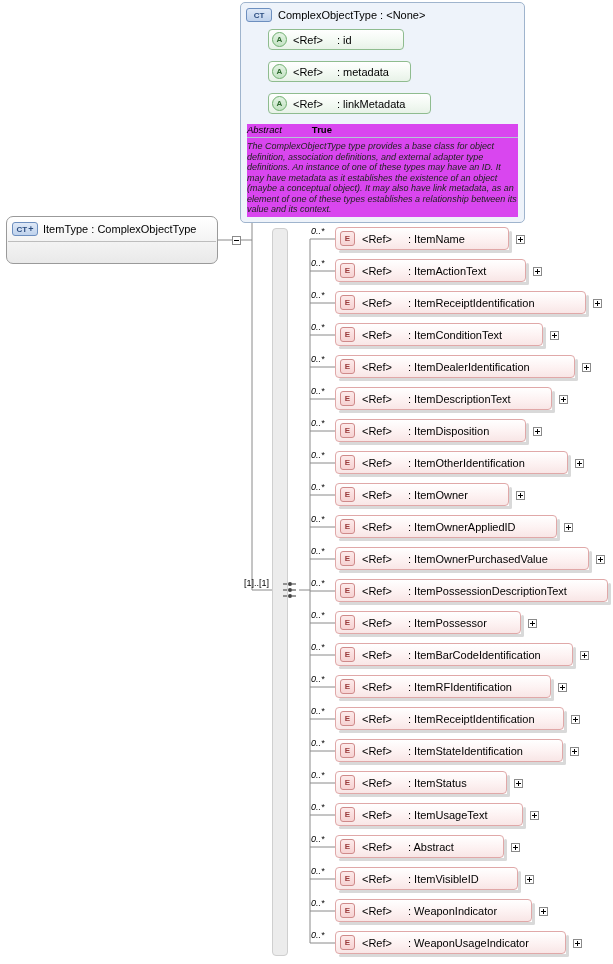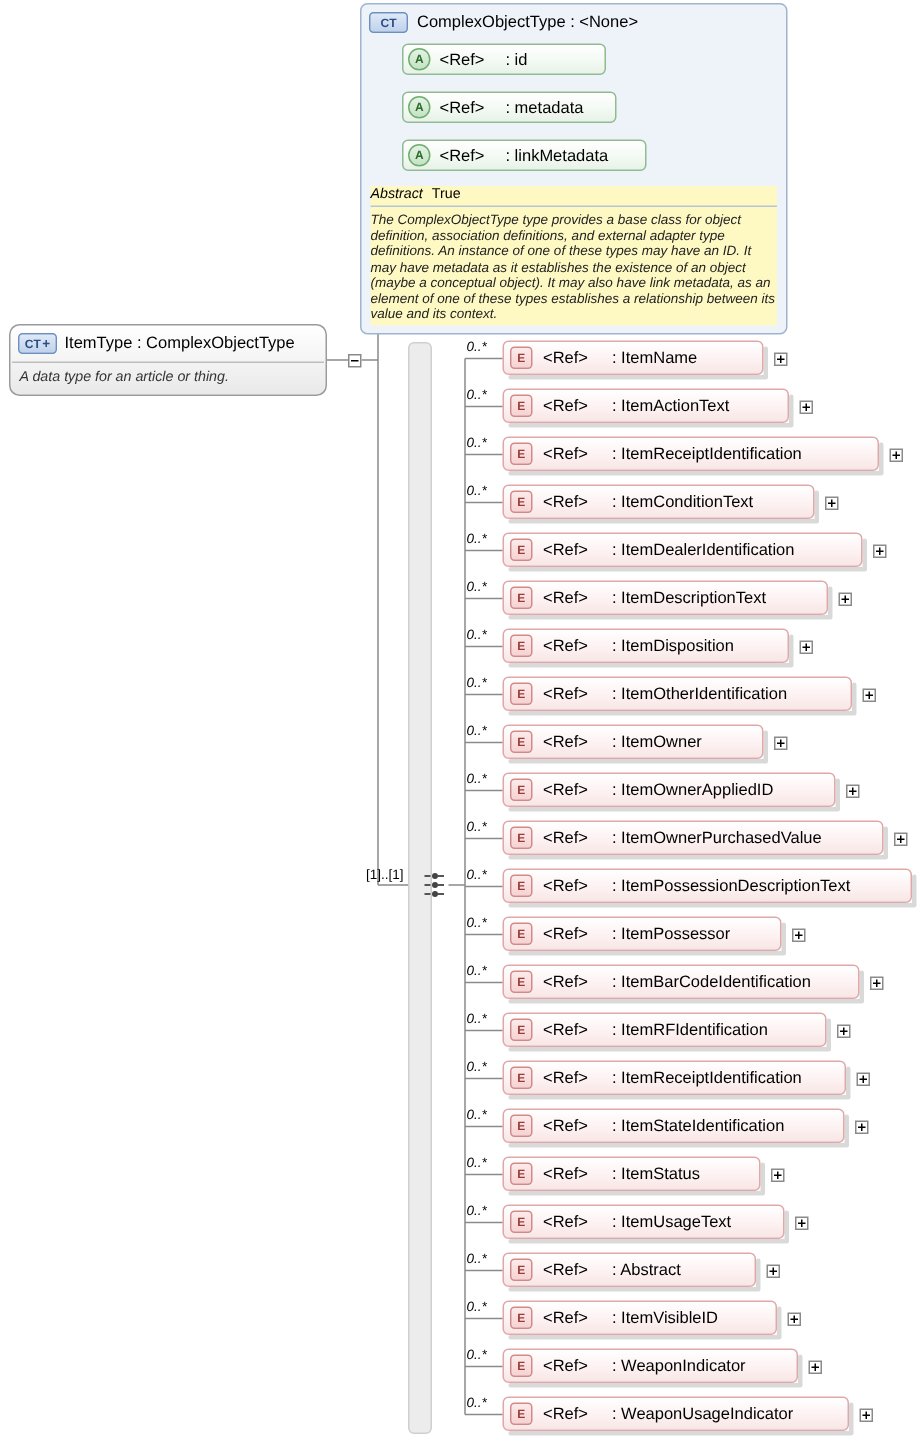--- a/index.html
+++ b/index.html
@@ -138,37 +138,37 @@
     white-space: nowrap;
   }
 
   
   #abstract-box {
     position: absolute;
     left: 247px;
     top: 124px;
     width: 271px;
     height: 93px;
-    background: #fef9c3;
+    background: #d946ef;
     box-sizing: border-box;
   }
   #abstract-box .abstract-line {
     display: flex;
     align-items: baseline;
   }
   #abstract-box .abstract-label {
     font-size: 9.5px;
     font-style: italic;
     color: #000;
   }
   #abstract-box .abstract-value {
     font-size: 9.5px;
-    font-weight: normal;
-    color: #000;
-    margin-left: 6px;
+    font-weight: bold;
+    color: #000;
+    margin-left: 30px;
   }
   #abstract-box .abstract-rule {
     height: 1px;
     background: #b5c4d6;
     margin: 2px 0 3px 0;
   }
   #abstract-box .abstract-doc {
     font-size: 9px;
     font-style: italic;
     color: #222;
@@ -315,21 +315,20 @@
 
 <div class="abs" id="root-node">
   <div class="title-row">
     <span class="ct-badge">
       <span>CT</span>
         <span class="plus">+</span>
     </span>
     <span class="title-text">ItemType : ComplexObjectType</span>
   </div>
   <div class="divider"></div>
-  <div class="doc-text">A data type for an article or thing.</div>
 </div>
 
 <div class="toggle-box" style="left:232px; top:236px;"></div>
 
 <div class="abs" id="ct-panel">
   <div class="ct-header">
     <span class="ct-badge">
       <span>CT</span>
     </span>
     <span class="label">ComplexObjectType : &lt;None&gt;</span>

